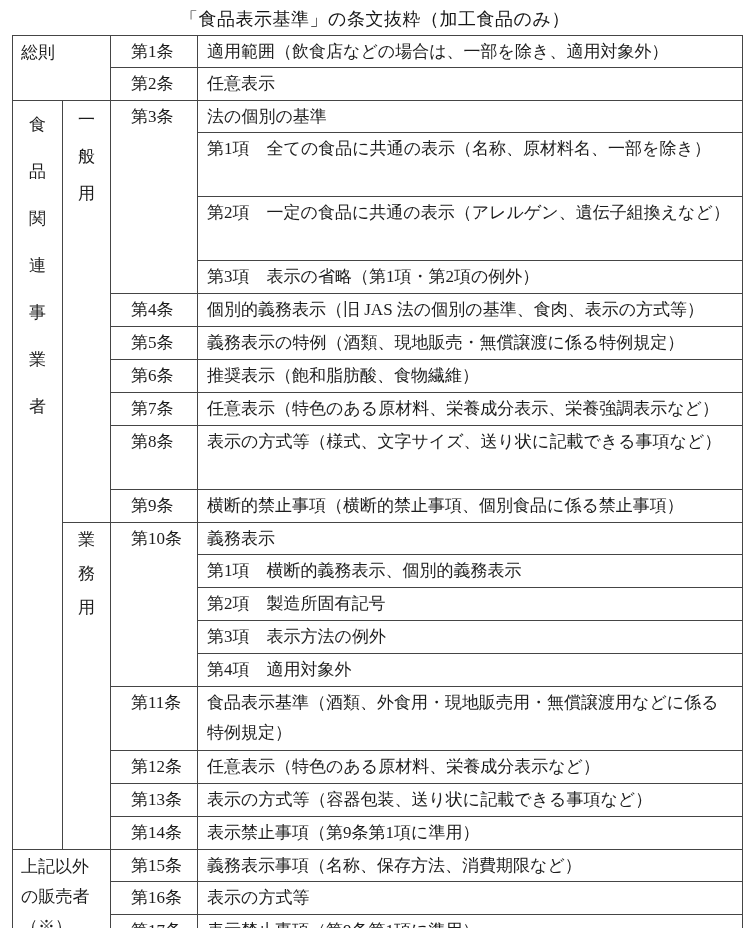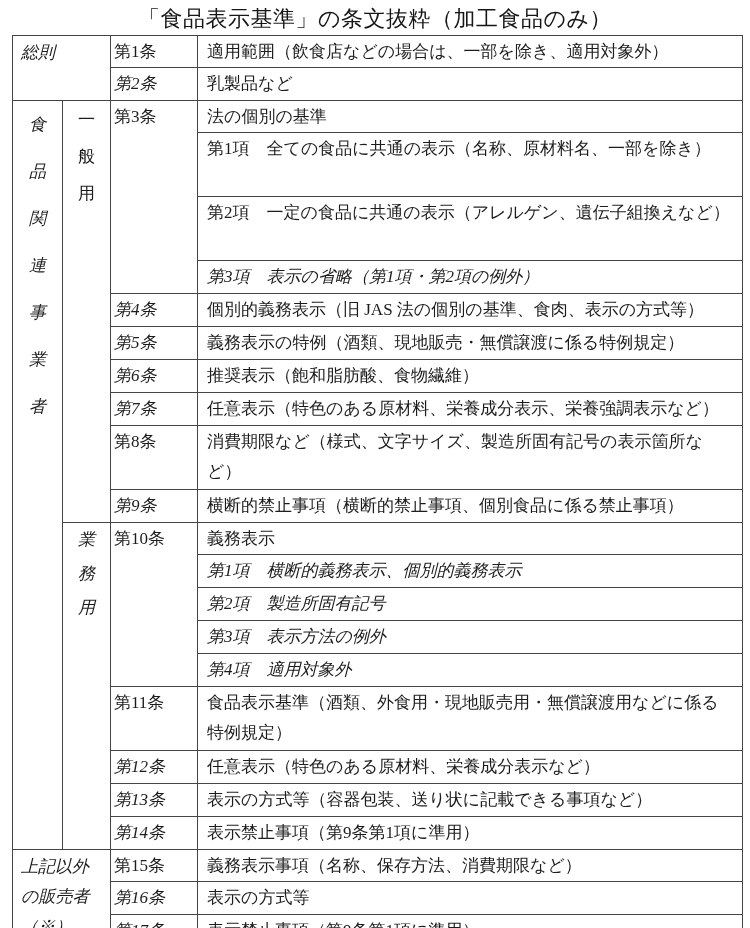--- a/index.html
+++ b/index.html
@@ -12,58 +12,58 @@
     position: relative;
     width: 750px;
     height: 928px;
     background: #ffffff;
     font-family: "Liberation Serif", "DejaVu Serif", serif;
     color: #1c1c1c;
     overflow: hidden;
   }
   .doc-title {
     text-align: center;
-    font-size: 22px;
+    font-size: 18px;
     line-height: 24px;
     padding-top: 7px;
     letter-spacing: 0.5px;
     color: #161616;
   }
   table.provisions {
     border-collapse: collapse;
     table-layout: fixed;
     margin: 4px 0 0 12px;
     width: 730px;
     font-size: 17px;
   }
   table.provisions td {
     border: 1.5px solid #454545;
     vertical-align: top;
     line-height: 30px;
     overflow: hidden;
   }
   
-  tr.h1 > td.sizer { height: 31px; font-style: italic; }
+  tr.h1 > td.sizer { height: 31px; }
   tr.h2 > td.sizer { height: 62px; }
   
   td.cat-span {           
     padding: 2px 4px 0 8px;
     white-space: pre-line;
   }
   td.cat-vert {           
     text-align: center;
     vertical-align: middle;
     white-space: pre-line;
     padding: 0;
   }
   td.cat-vert .v7 { line-height: 47px; }
   td.cat-vert .v3a { line-height: 37px; }
   td.cat-vert .v3b { line-height: 34px; }
   td.article {
-    padding: 1px 4px 0 3px;
+    padding: 1px 4px 0 20px;
     white-space: nowrap;
   }
   td.provision {
     padding: 1px 8px 0 9px;
     margin-top: 47px;
   }
 </style>
 </head>
 <body>
 
@@ -80,21 +80,21 @@
     </colgroup>
     <tbody>
 
       <tr class="h1">
         <td class="cat-span sizer" colspan="2" rowspan="2">総則</td>
         <td class="article">第1条</td>
         <td class="provision">適用範囲（飲食店などの場合は、一部を除き、適用対象外）</td>
       </tr>
       <tr class="h1">
         <td class="article sizer">第2条</td>
-        <td class="provision">乳製品など</td>
+        <td class="provision">任意表示</td>
       </tr>
 
       <tr class="h1">
         <td class="cat-vert sizer" rowspan="19"><span class="v7">食
 品
 関
 連
 事
 業
 者</span></td>
@@ -124,21 +124,21 @@
       <tr class="h1">
         <td class="article sizer">第6条</td>
         <td class="provision">推奨表示（飽和脂肪酸、食物繊維）</td>
       </tr>
       <tr class="h1">
         <td class="article sizer">第7条</td>
         <td class="provision">任意表示（特色のある原材料、栄養成分表示、栄養強調表示など）</td>
       </tr>
       <tr class="h2">
         <td class="article sizer">第8条</td>
-        <td class="provision">消費期限など（様式、文字サイズ、製造所固有記号の表示箇所など）</td>
+        <td class="provision">表示の方式等（様式、文字サイズ、送り状に記載できる事項など）</td>
       </tr>
       <tr class="h1">
         <td class="article sizer">第9条</td>
         <td class="provision">横断的禁止事項（横断的禁止事項、個別食品に係る禁止事項）</td>
       </tr>
 
       <tr class="h1">
         <td class="cat-vert sizer" rowspan="9"><span class="v3b">業
 務
 用</span></td>

